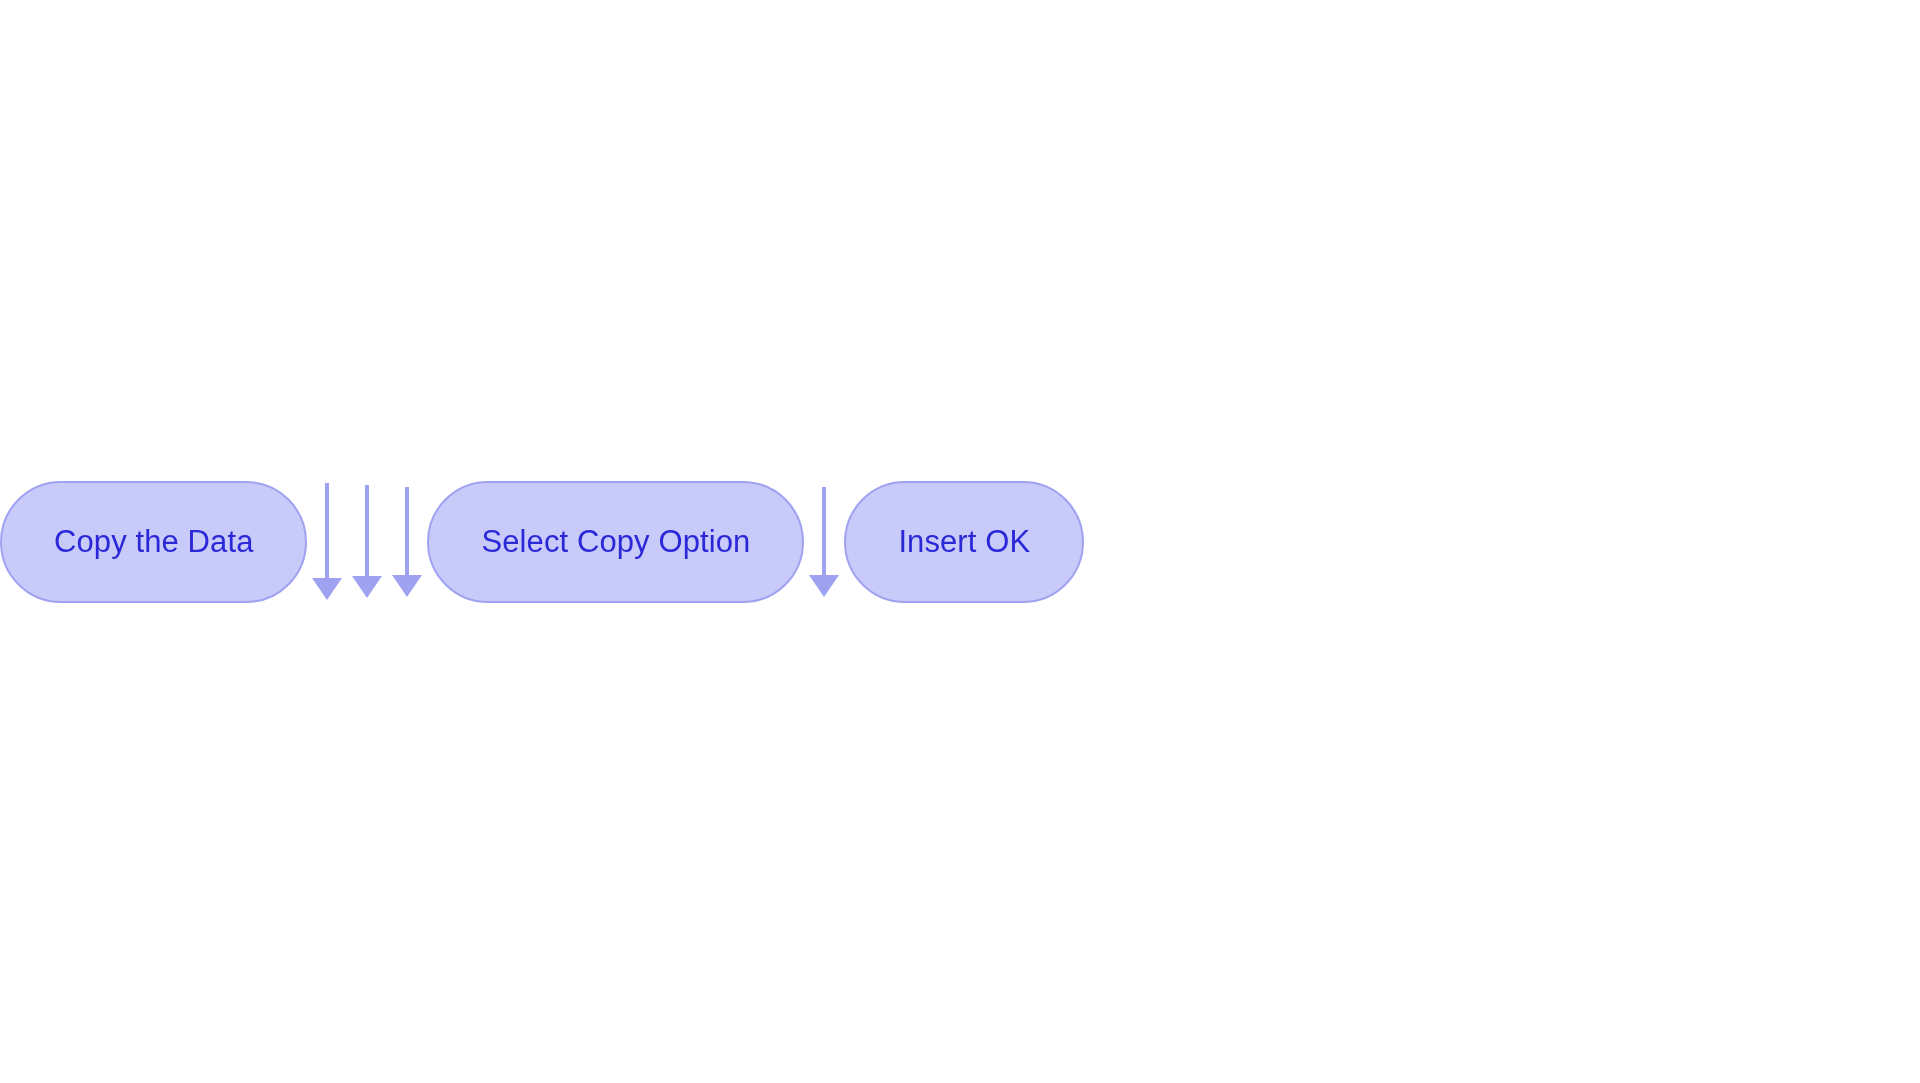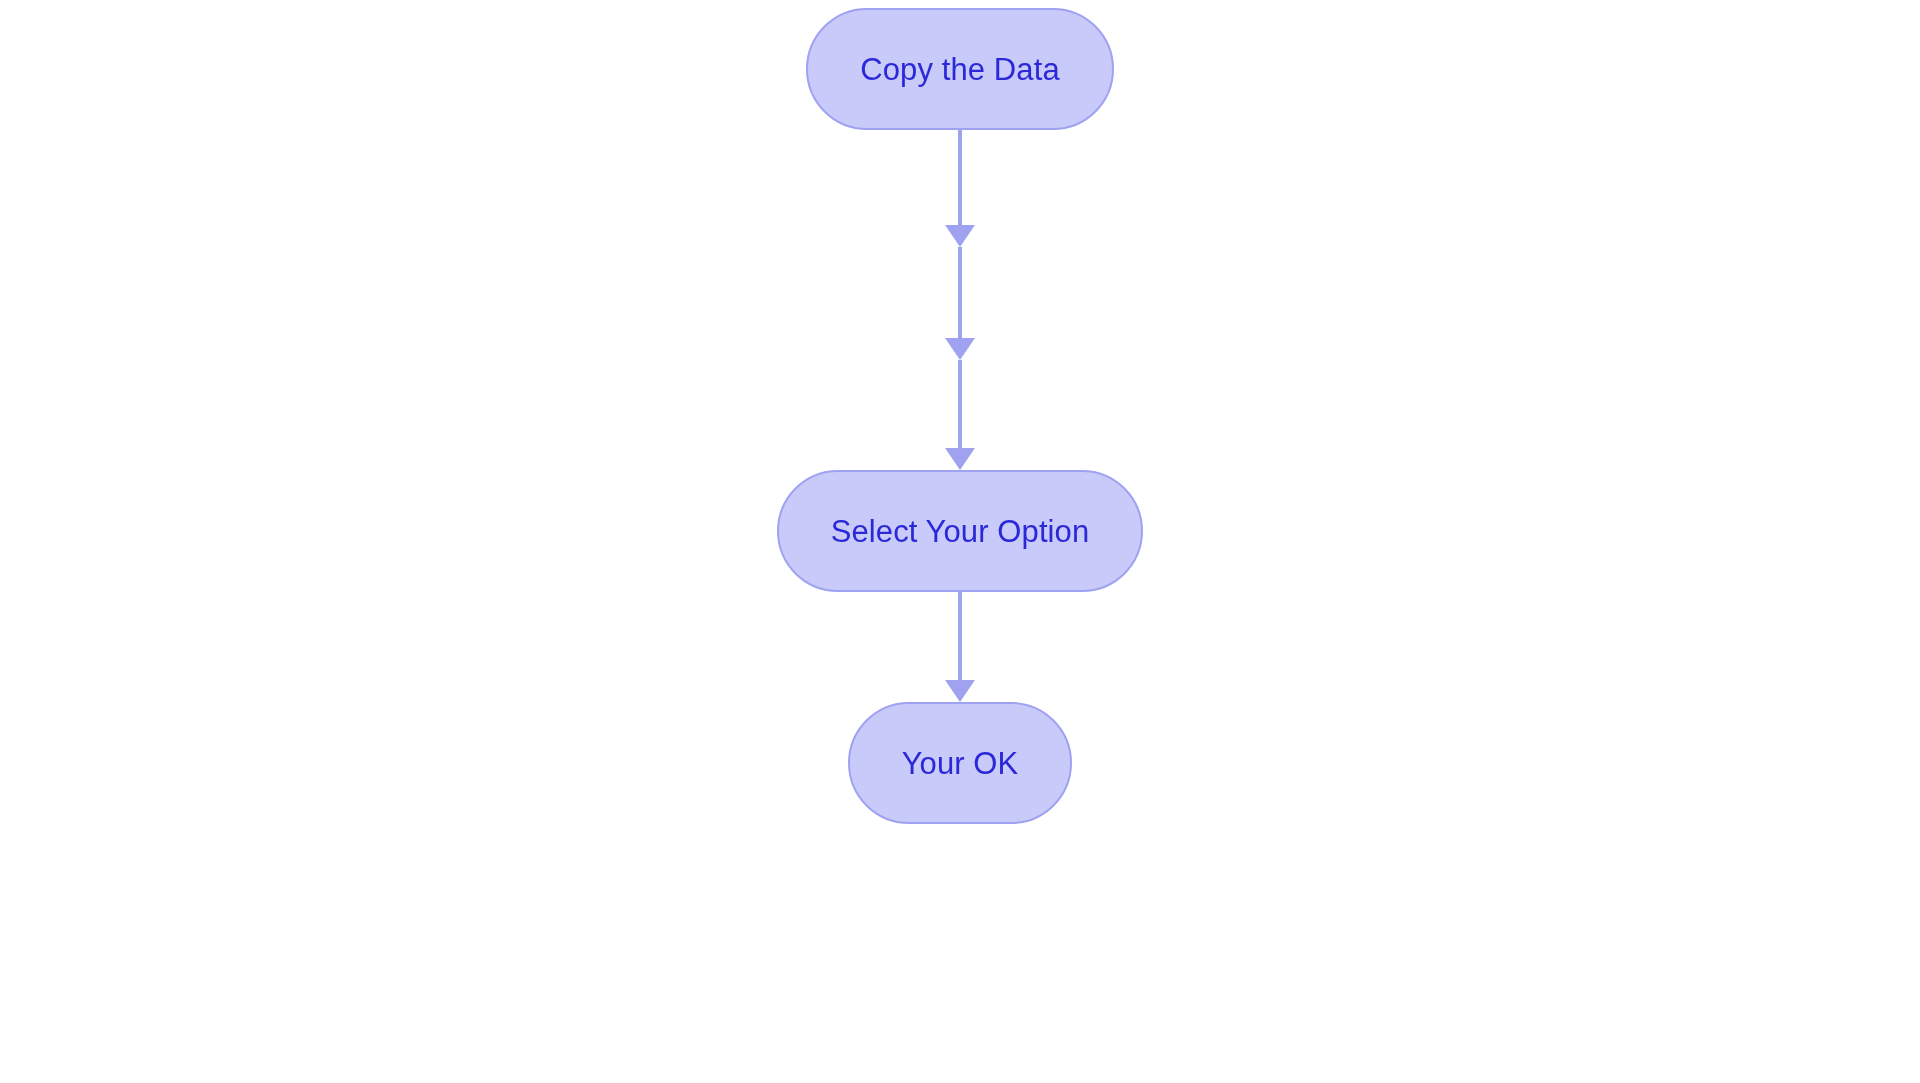--- a/index.html
+++ b/index.html
@@ -22,21 +22,21 @@
     background: #ffffff;
   }
 
   .flow-column {
     position: absolute;
     left: 0;
     top: 0;
     width: 1920px;
     height: 1083px;
     display: flex;
-    flex-direction: column;
+    flex-direction: row;
     align-items: center;
     justify-content: flex-start;
   }
 
   .node {
     box-sizing: border-box;
     background: #c8caf9;
     border: 2px solid #9fa2f0;
     border-radius: 9999px;
     color: #2b28d8;
@@ -117,26 +117,26 @@
       <div class="connector-head"></div>
     </div>
 
 
     <div class="connector conn-h-3">
       <div class="connector-line"></div>
       <div class="connector-head"></div>
     </div>
 
     <div class="node node-w-4">
-      <span class="node-label">Select Your Option</span>
+      <span class="node-label">Select Copy Option</span>
     </div>
 
     <div class="connector conn-h-4">
       <div class="connector-line"></div>
       <div class="connector-head"></div>
     </div>
 
     <div class="node node-w-5">
-      <span class="node-label">Your OK</span>
+      <span class="node-label">Insert OK</span>
     </div>
 
   </div>
 </div>
 
 </body></html>

